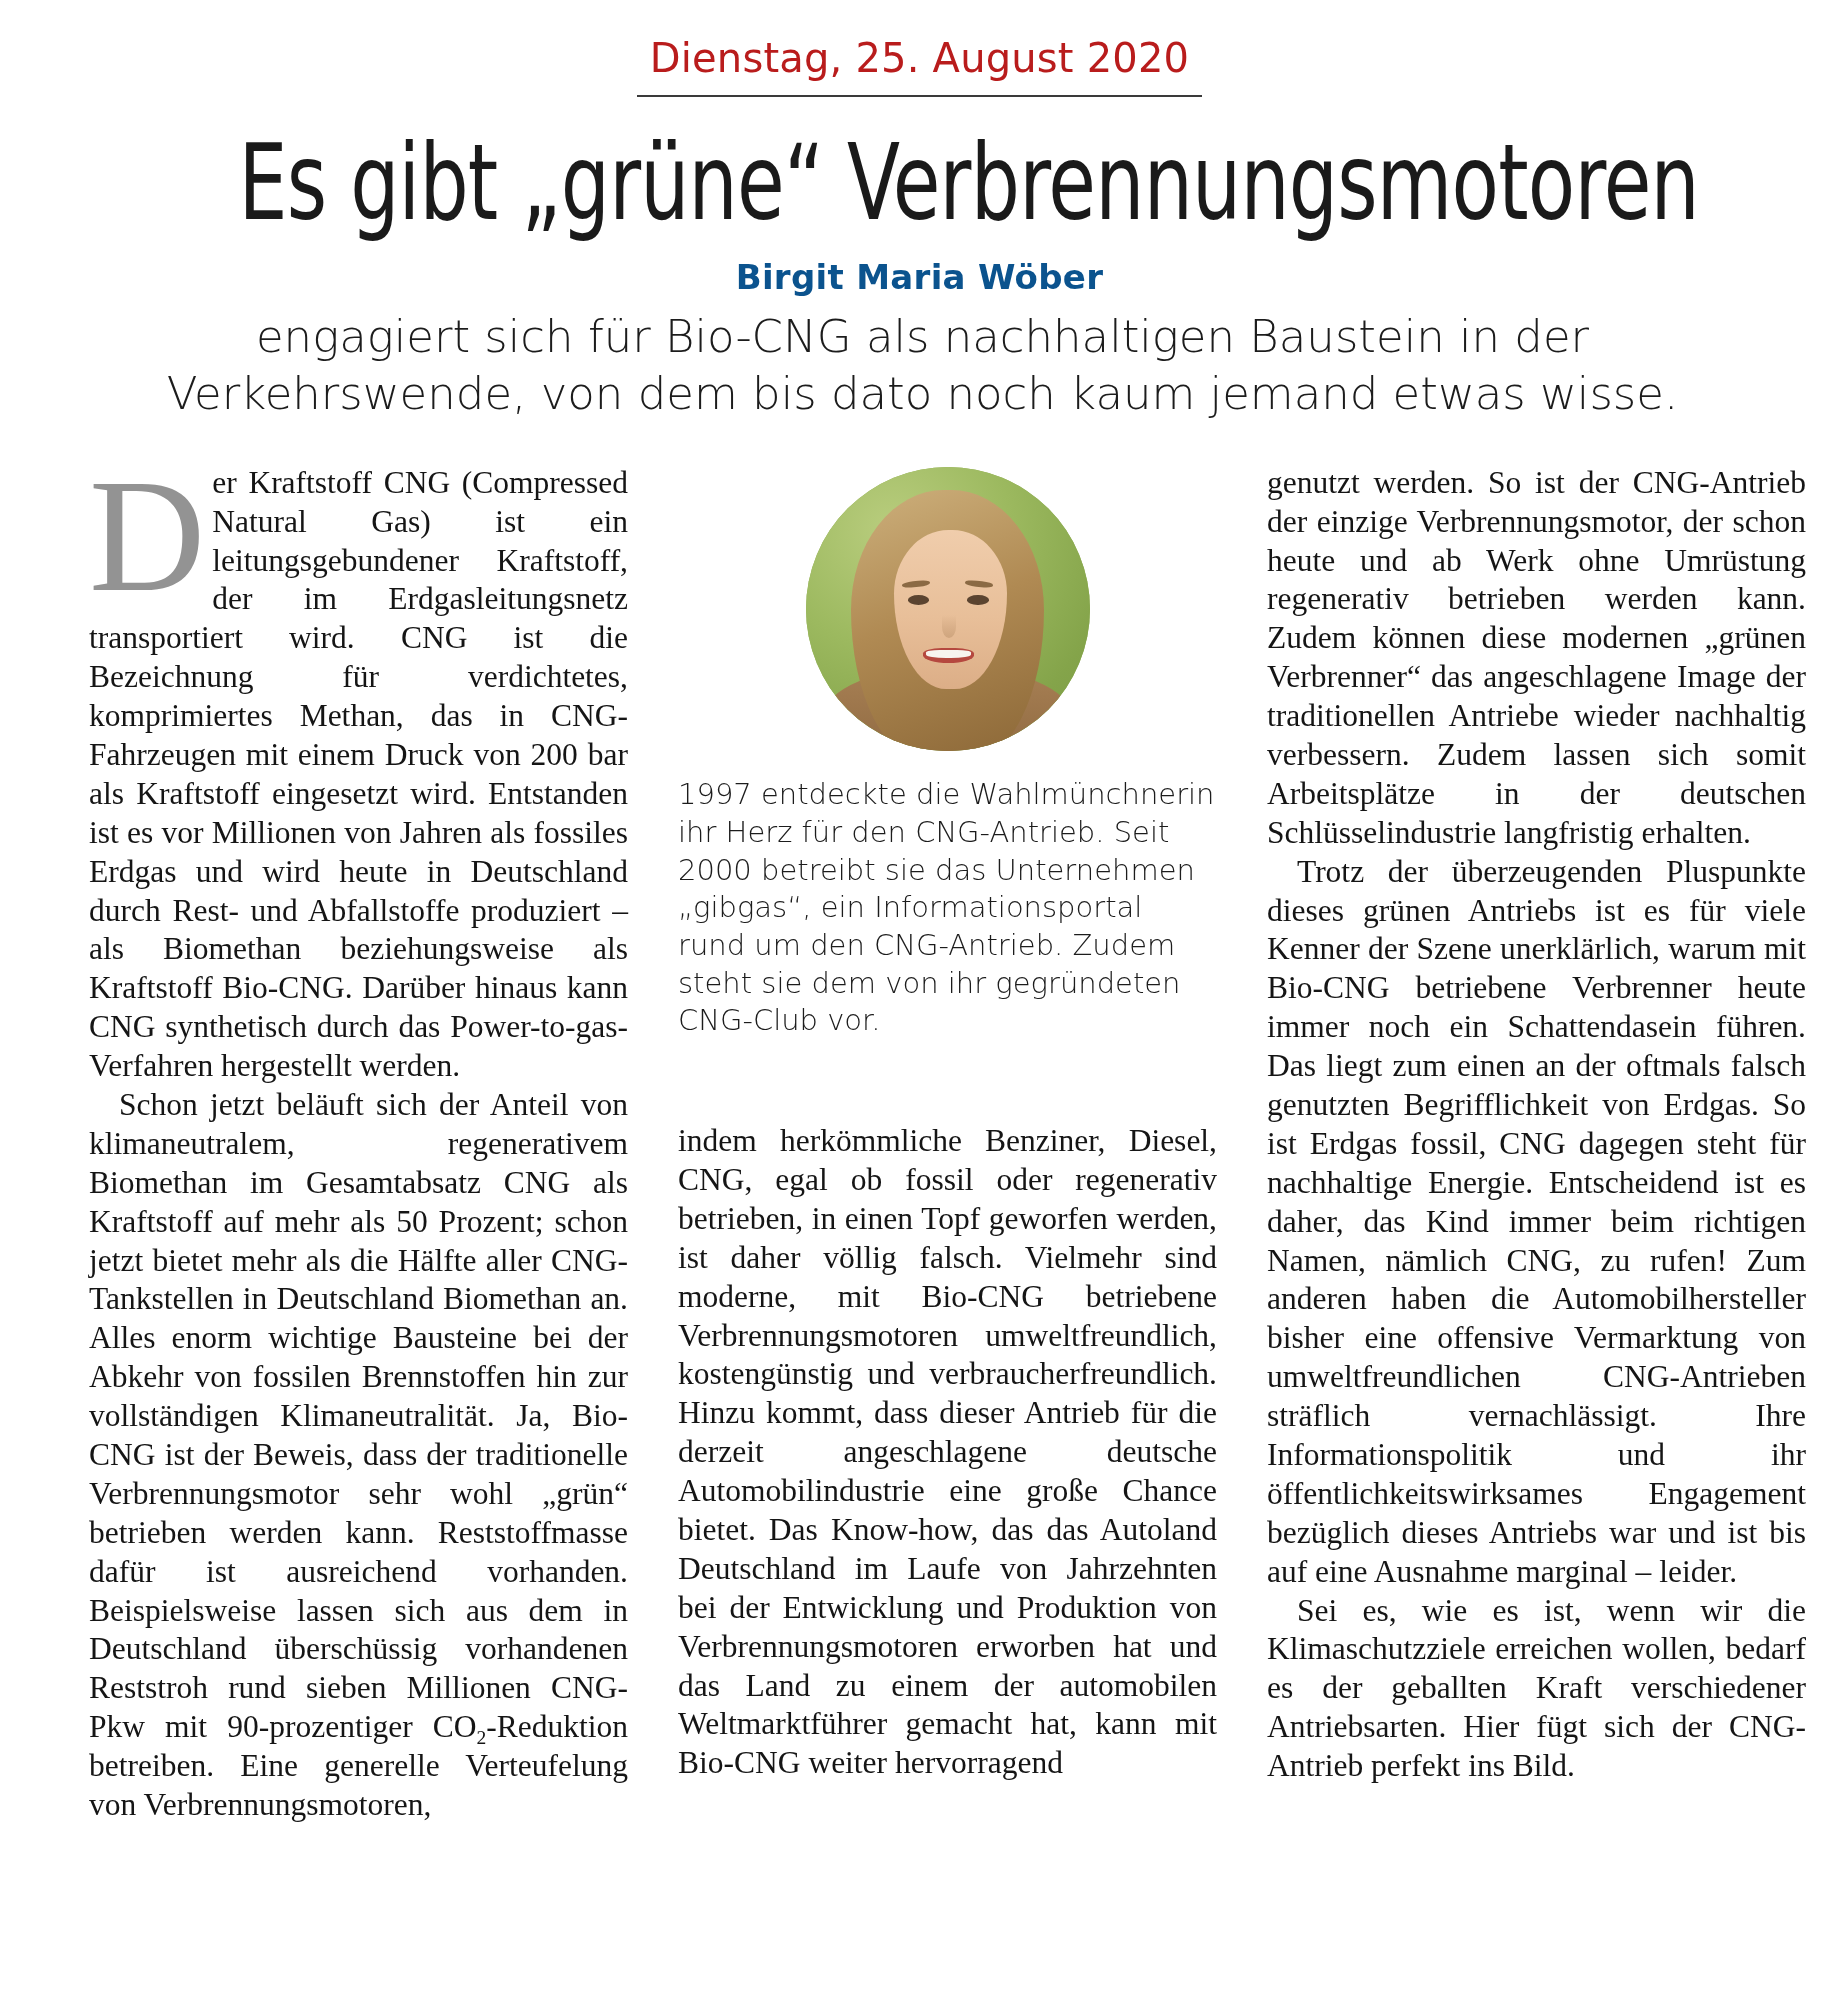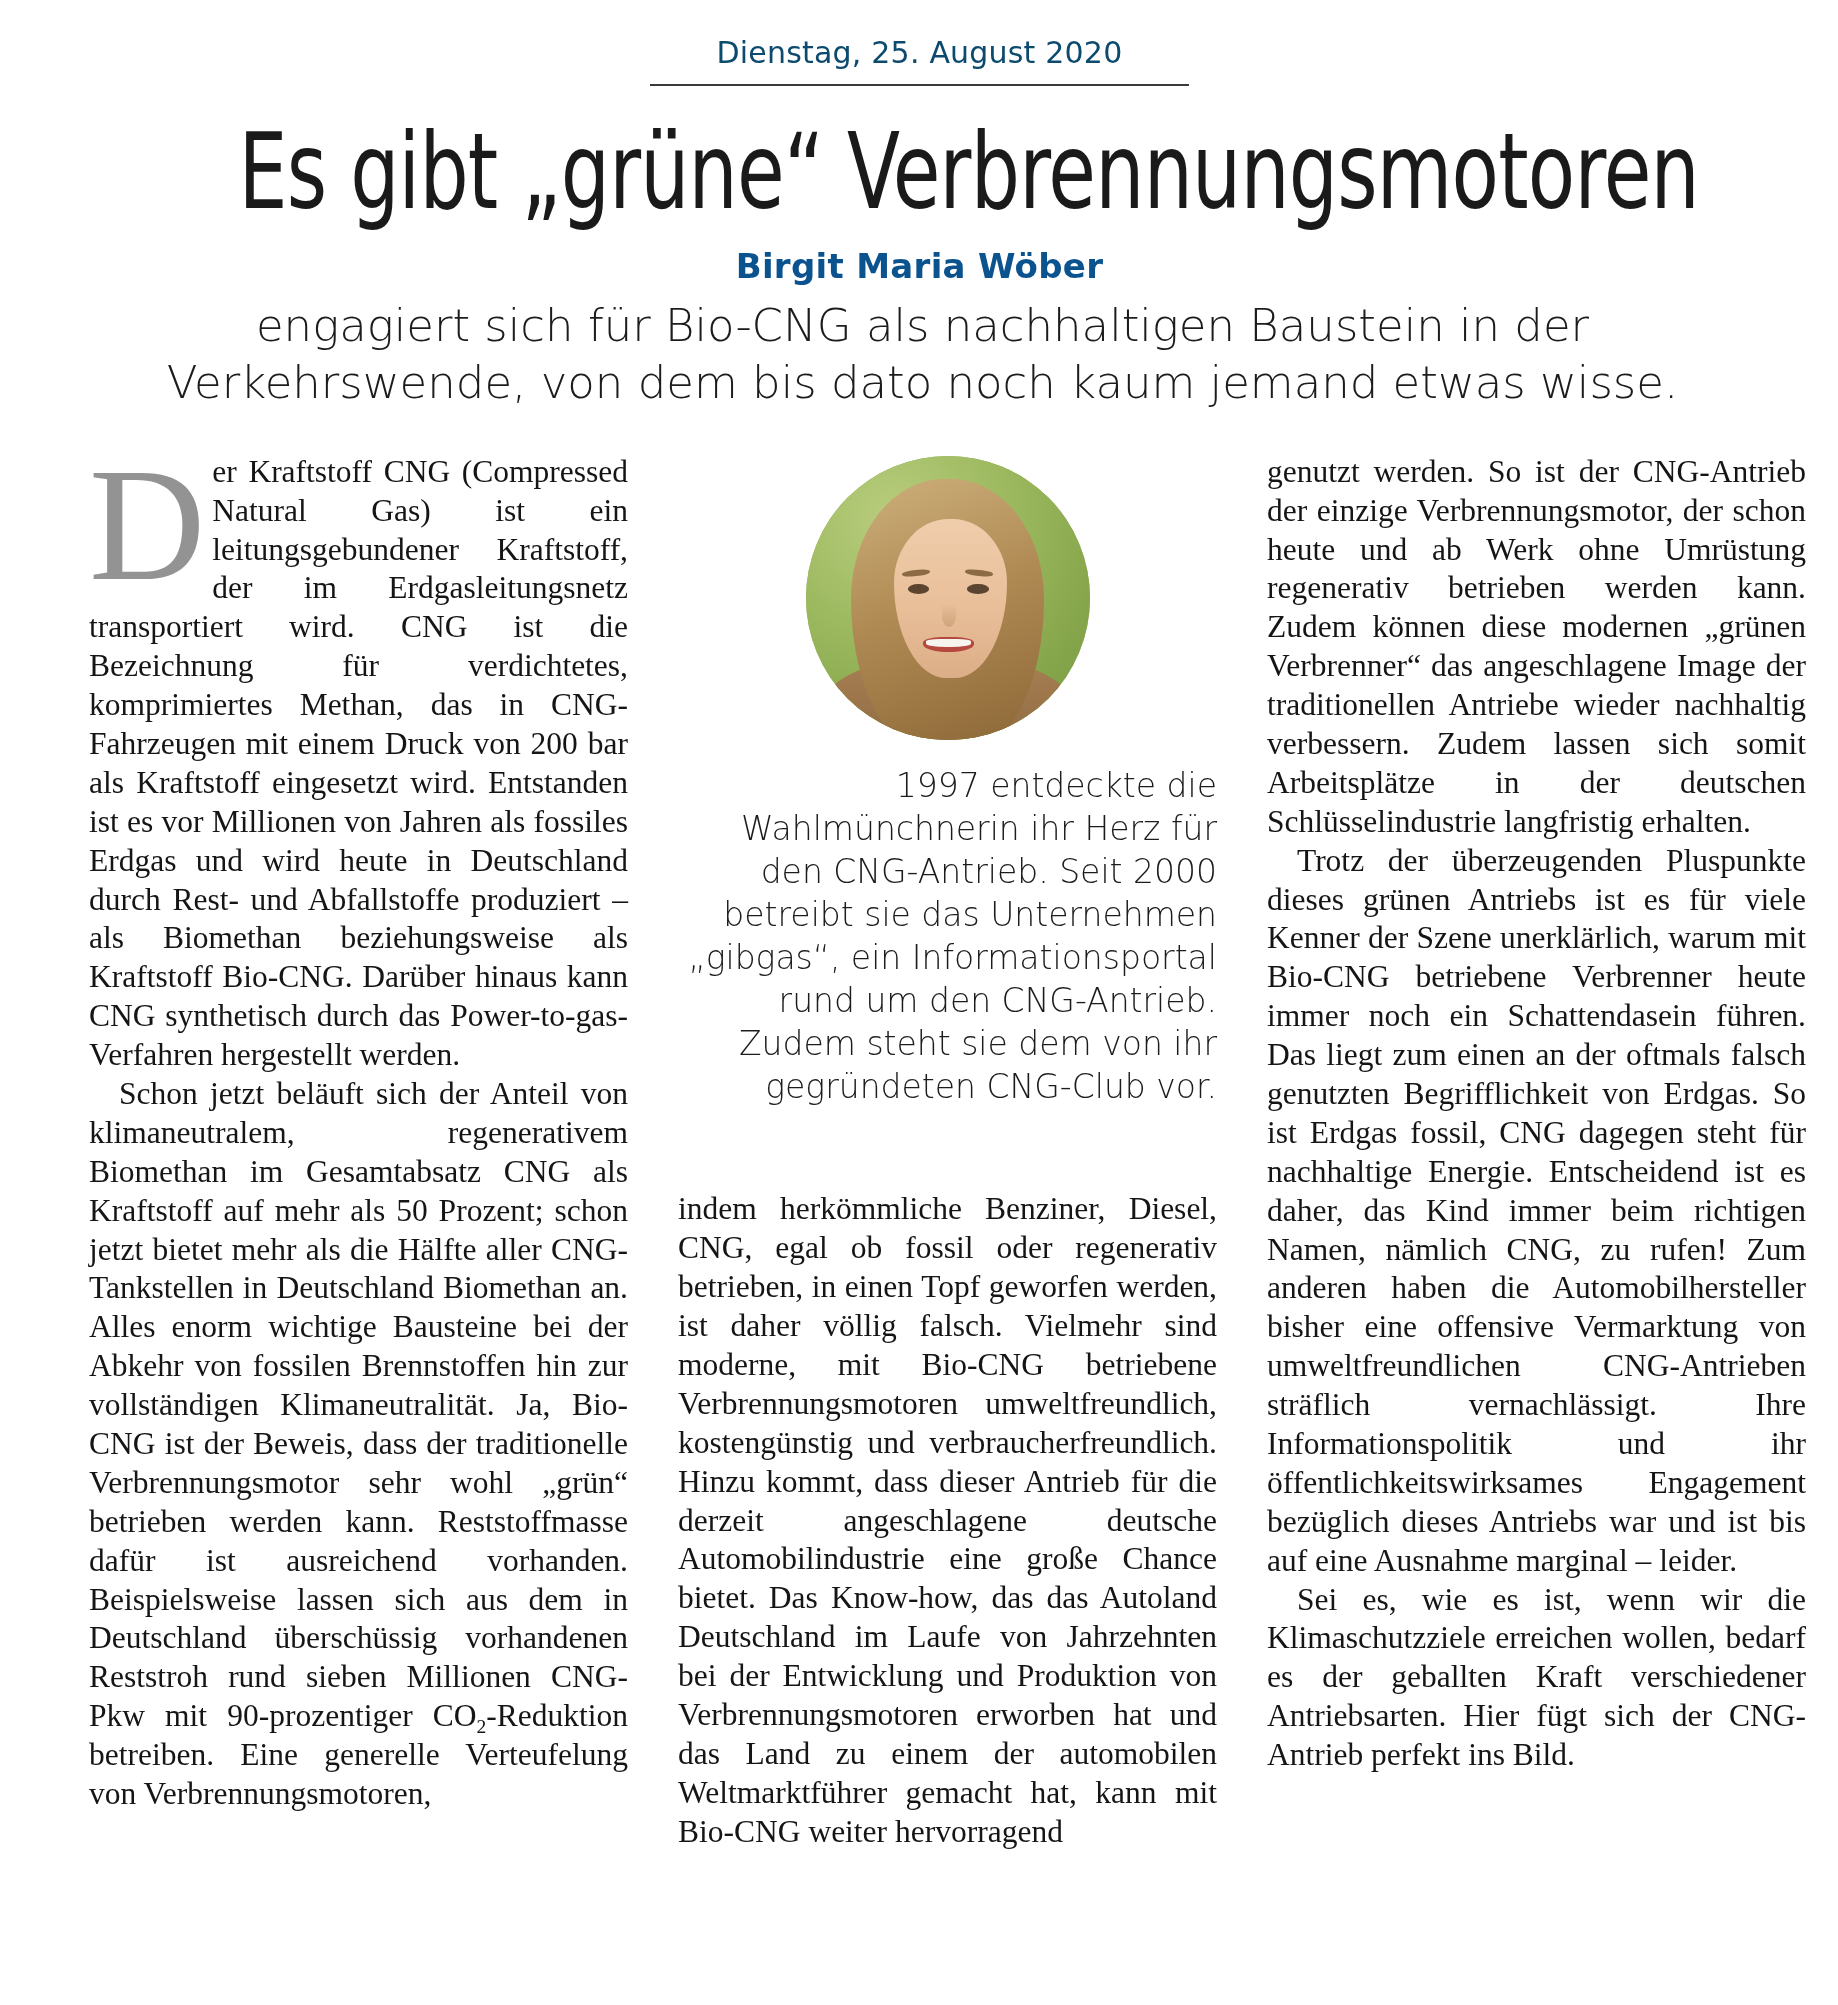--- a/index.html
+++ b/index.html
@@ -27,26 +27,27 @@
   }
 
   
   .masthead {
     text-align: center;
     padding-top: 35px;
   }
   .date-line {
     display: inline-block;
     font-family: "DejaVu Sans", sans-serif;
-    font-size: 30px;
+    font-size: 40px;
     letter-spacing: 0.2px;
-    color: #0c4a6e;
+    color: #b91c1c;
     padding: 0 12.4px 14px 12.4px;
     border-bottom: 2.7px solid #3a3a3a;
     min-width: 514px;
+    text-align: right;
   }
 
   
   .headline {
     margin: 34px 0 0 0;
     text-align: center;
     font-family: "Liberation Sans Narrow", "DejaVu Sans Condensed", "Liberation Sans", sans-serif;
     font-weight: 400;
     font-size: 105px;
     line-height: 1.0;
@@ -214,24 +215,24 @@
     left: 6%;
     top: 14%;
     width: 88%;
     height: 52%;
     background: #f7f4ef;
     border-radius: 30% 30% 45% 45%;
   }
 
   .caption {
     margin-top: 25px;
-    text-align: right;
+    text-align: left;
     font-family: "DejaVu Sans", sans-serif;
     font-weight: 300;
-    font-size: 33px;
+    font-size: 29px;
     line-height: 1.3;
     color: #1c1c1c;
   }
 
   .mid-body {
     margin-top: 82px;
   }
 
   
   sub { font-size: 0.62em; line-height: 0; }

